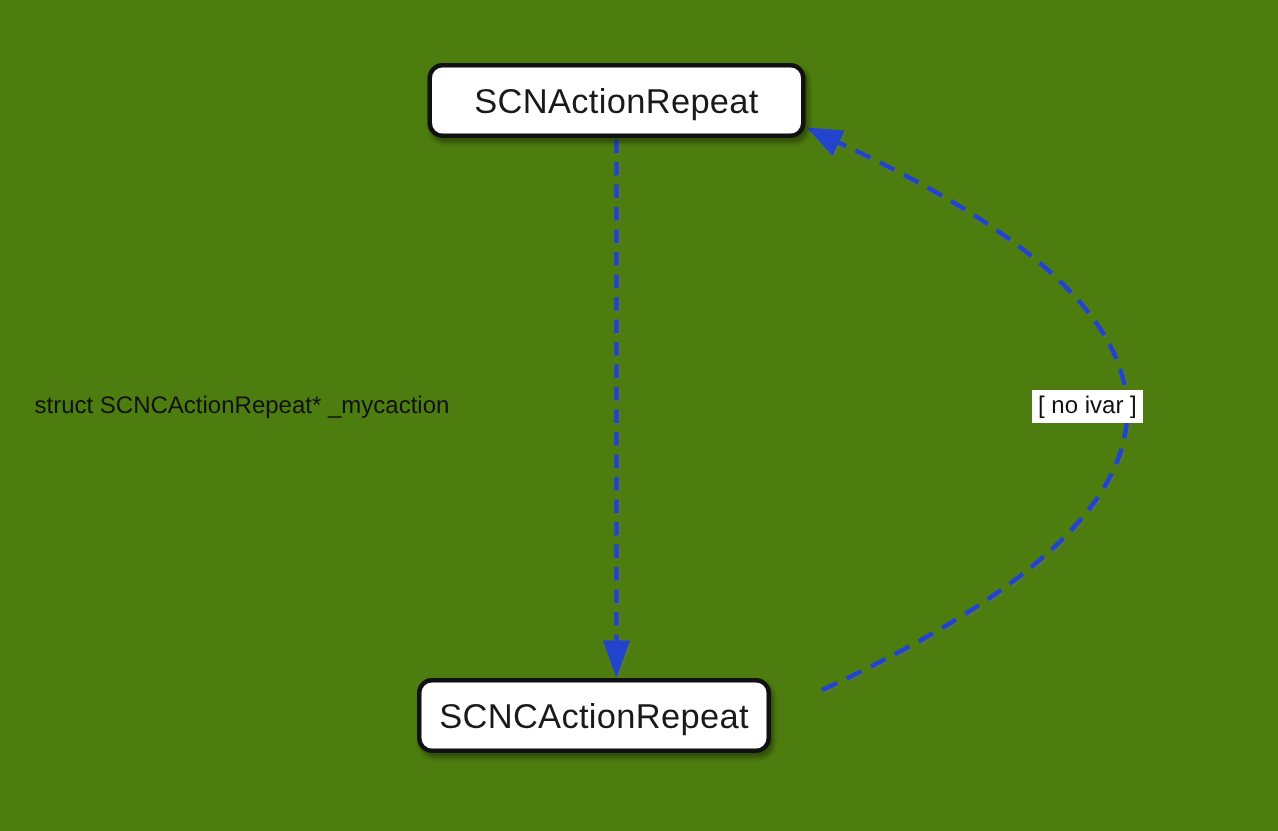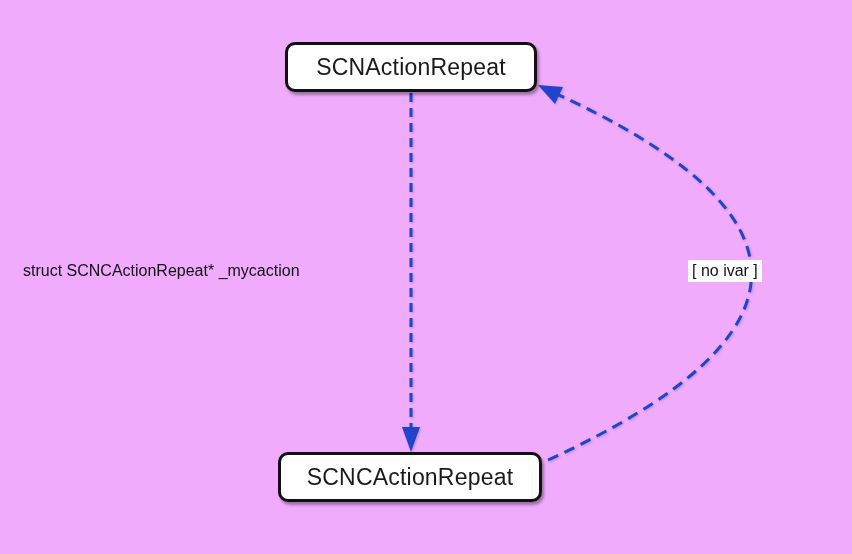--- a/index.html
+++ b/index.html
@@ -5,21 +5,21 @@
   html, body {
     margin: 0;
     padding: 0;
     background: #ffffff;
     font-family: "Liberation Sans", sans-serif;
   }
   .canvas {
     position: relative;
     width: 852px;
     height: 554px;
-    background: #f0abfc;
+    background: #4d7c0f;
     overflow: hidden;
   }
   .edge-layer {
     position: absolute;
     left: 0;
     top: 0;
     width: 852px;
     height: 554px;
     filter: drop-shadow(1px 1.5px 0.8px rgba(100,110,160,0.45));
   }
@@ -35,21 +35,21 @@
     border: 3px solid #111111;
     border-radius: 10px;
     box-shadow: 2px 3px 3px rgba(0,0,0,0.35);
     display: flex;
     align-items: center;
     justify-content: center;
     box-sizing: border-box;
     cursor: default;
   }
   .node-top    { left: 285px; top: 42px;  width: 252px; height: 50px; }
-  .node-bottom { left: 278px; top: 452px; width: 264px; height: 50px; }
+  .node-bottom { left: 278px; top: 452px; width: 236px; height: 50px; }
   .node-label {
     font-size: 23px;
     color: #1a1a1a;
     white-space: nowrap;
     letter-spacing: 0.2px;
   }
   .edge-label {
     position: absolute;
     font-size: 16px;
     color: #111111;

